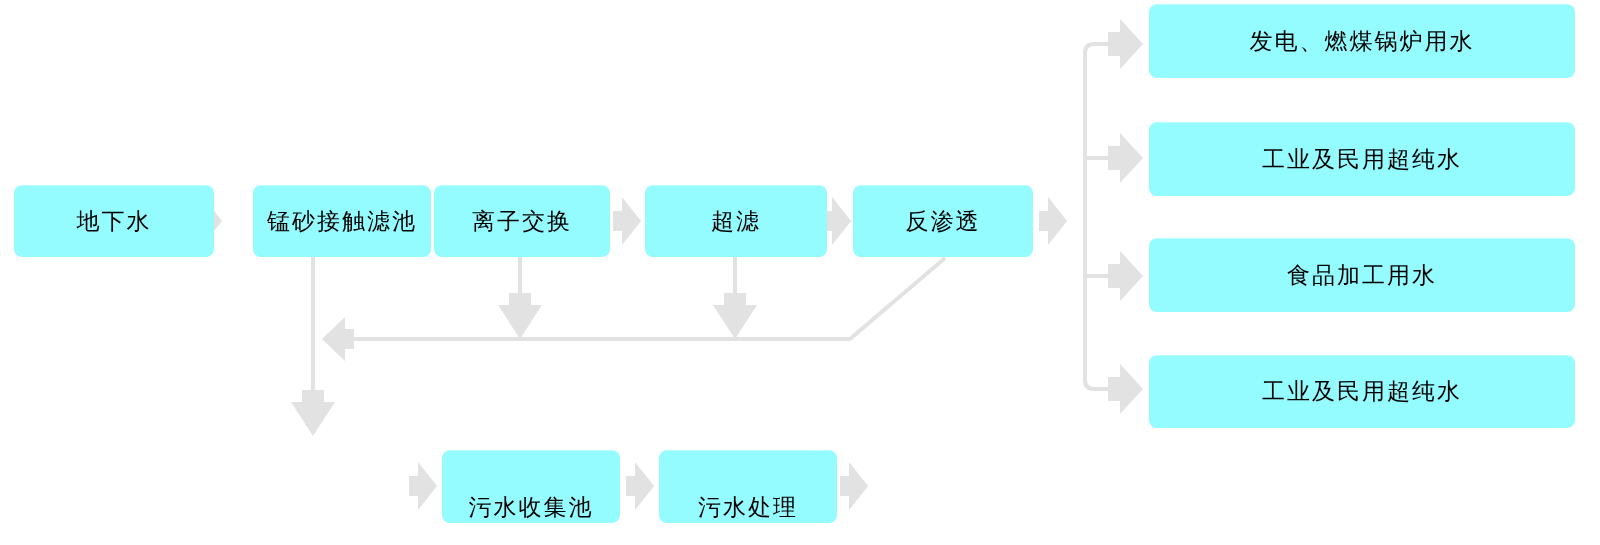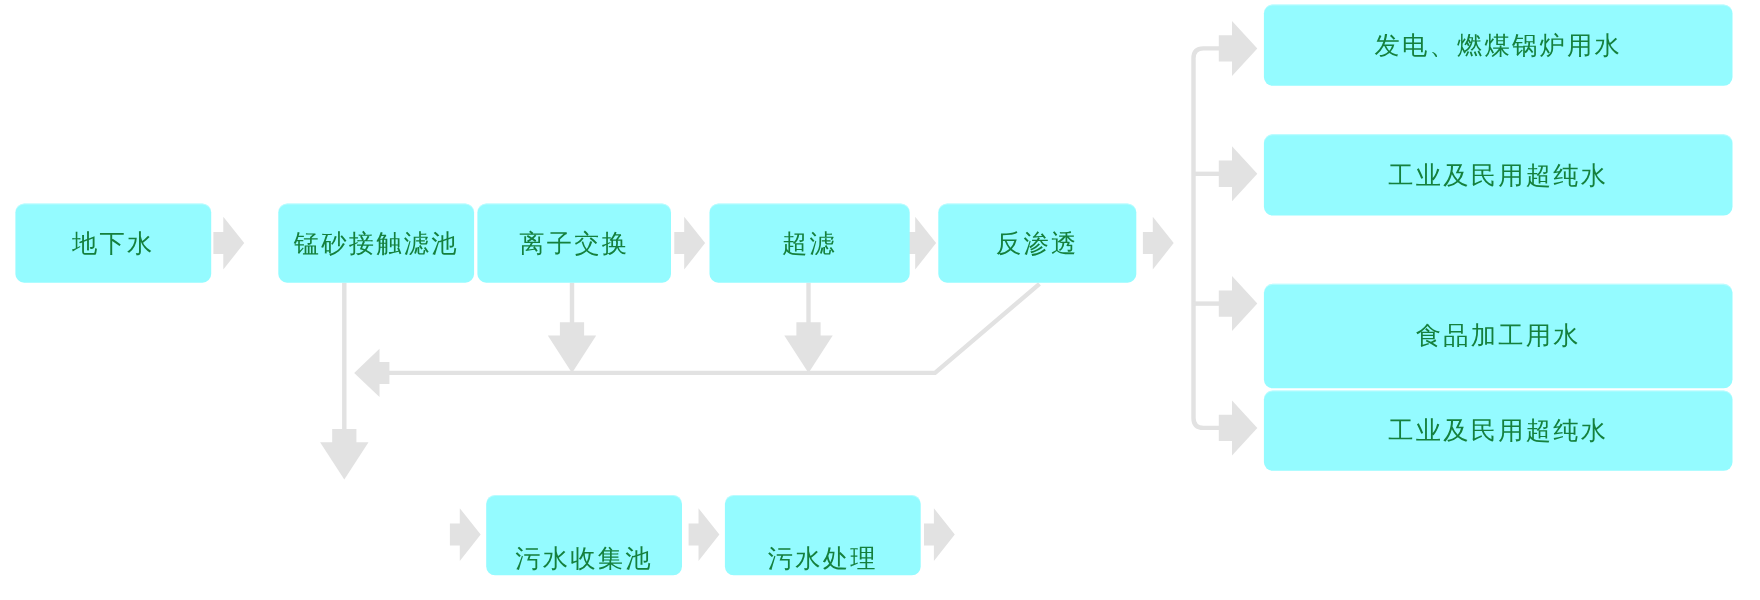--- a/index.html
+++ b/index.html
@@ -35,21 +35,21 @@
     fill: #e2e2e2;
     stroke: none;
   }
   .node {
     position: absolute;
     background: #94fbff;
     border-radius: 8px;
     display: flex;
     align-items: center;
     justify-content: center;
-    color: #15803d;
+    color: #000000;
     font-size: 23px;
     letter-spacing: 2px;
     white-space: nowrap;
     box-shadow: inset 0 1px 0 rgba(255,255,255,0.35);
   }
   .node-main    { top: 185px; height: 72px; }
   .node-waste   { top: 450px; height: 73px; }
   .node-output  { left: 1149px; width: 426px; }
 </style>
 </head>
@@ -91,21 +91,21 @@
     </g>
 
     <g>
       <path class="head" d="M1108,32 H1120 V19 L1143,44 L1120,69 V56 H1108 Z"></path>
       <path class="head" d="M1108,146 H1120 V133 L1143,158 L1120,183 V170 H1108 Z"></path>
       <path class="head" d="M1108,264 H1120 V251 L1143,276 L1120,301 V288 H1108 Z"></path>
       <path class="head" d="M1108,377 H1120 V364 L1143,389 L1120,414 V401 H1108 Z"></path>
     </g>
   </svg>
 
-  <div class="node node-main" style="left:14px;width:178px;">
+  <div class="node node-main" style="left:14px;width:200px;">
     <span>地下水</span>
   </div>
   <div class="node node-main" style="left:224px;width:178px;margin-left:29px;">
     <span>锰砂接触滤池</span>
   </div>
   <div class="node node-main" style="left:434px;width:176px;">
     <span>离子交换</span>
   </div>
   <div class="node node-main" style="left:645px;width:182px;">
     <span>超滤</span>
@@ -113,21 +113,21 @@
   <div class="node node-main" style="left:853px;width:180px;">
     <span>反渗透</span>
   </div>
 
   <div class="node node-output" style="top:4px;height:74px;">
     <span>发电、燃煤锅炉用水</span>
   </div>
   <div class="node node-output" style="top:122px;height:74px;">
     <span>工业及民用超纯水</span>
   </div>
-  <div class="node node-output" style="top:238px;height:95px;margin-top:20px;">
+  <div class="node node-output" style="top:238px;height:74px;">
     <span>食品加工用水</span>
   </div>
   <div class="node node-output" style="top:355px;height:73px;">
     <span>工业及民用超纯水</span>
   </div>
 
   <div class="node node-waste" style="left:442px;width:178px;align-items:flex-end;">
     <span>污水收集池</span>
   </div>
   <div class="node node-waste" style="left:659px;width:178px;align-items:flex-end;">

